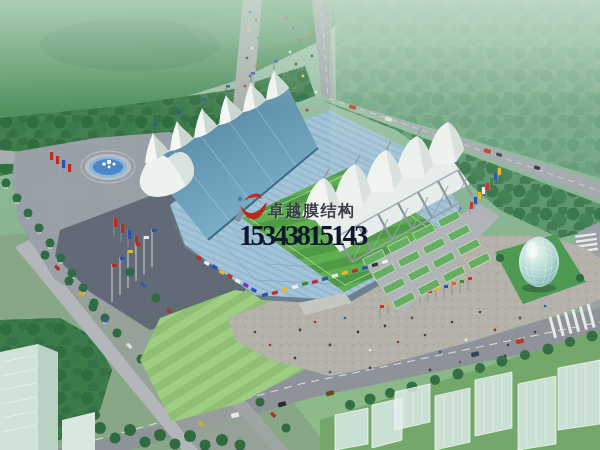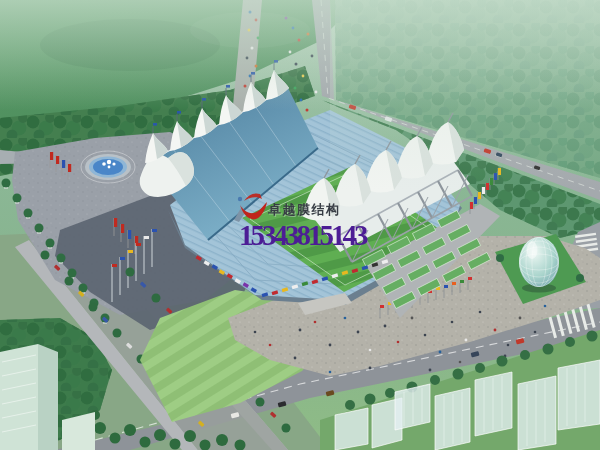--- a/index.html
+++ b/index.html
@@ -1,23 +1,23 @@
 <!DOCTYPE html>
 <html><head>
 <meta charset="utf-8">
 <style>
   html,body{margin:0;padding:0;background:#222;}
   .canvas{position:relative;width:600px;height:450px;overflow:hidden;background:#8ab795;font-family:"Liberation Sans",sans-serif;}
   .canvas svg{position:absolute;left:0;top:0;}
   .wm{position:absolute;z-index:5;white-space:nowrap;pointer-events:none;}
   .wm-logo{left:228px;top:192px;width:42px;height:42px;}
-  .wm-name{left:268px;top:201px;font-size:13px;font-weight:700;letter-spacing:1.5px;
+  .wm-name{left:268px;top:201px;font-size:16px;font-weight:700;letter-spacing:1.5px;
            color:#383d45;text-shadow:1px 1px 0 rgba(225,235,228,.4);}
   .wm-phone{left:239px;top:219px;font-family:"Liberation Serif",serif;font-size:29px;
-            font-weight:700;letter-spacing:-3px;color:#4c1d95;}
+            font-weight:700;letter-spacing:-3px;color:#0f172a;}
 </style>
 </head>
 <body>
 
 <div class="canvas">
 <svg width="600" height="450" viewBox="0 0 600 450">
   <defs>
     <linearGradient id="bgGrad" x1="0" y1="0" x2="0" y2="1">
       <stop offset="0" stop-color="#aecbb6"></stop>
           <stop offset=".35" stop-color="#8cb897"></stop>

